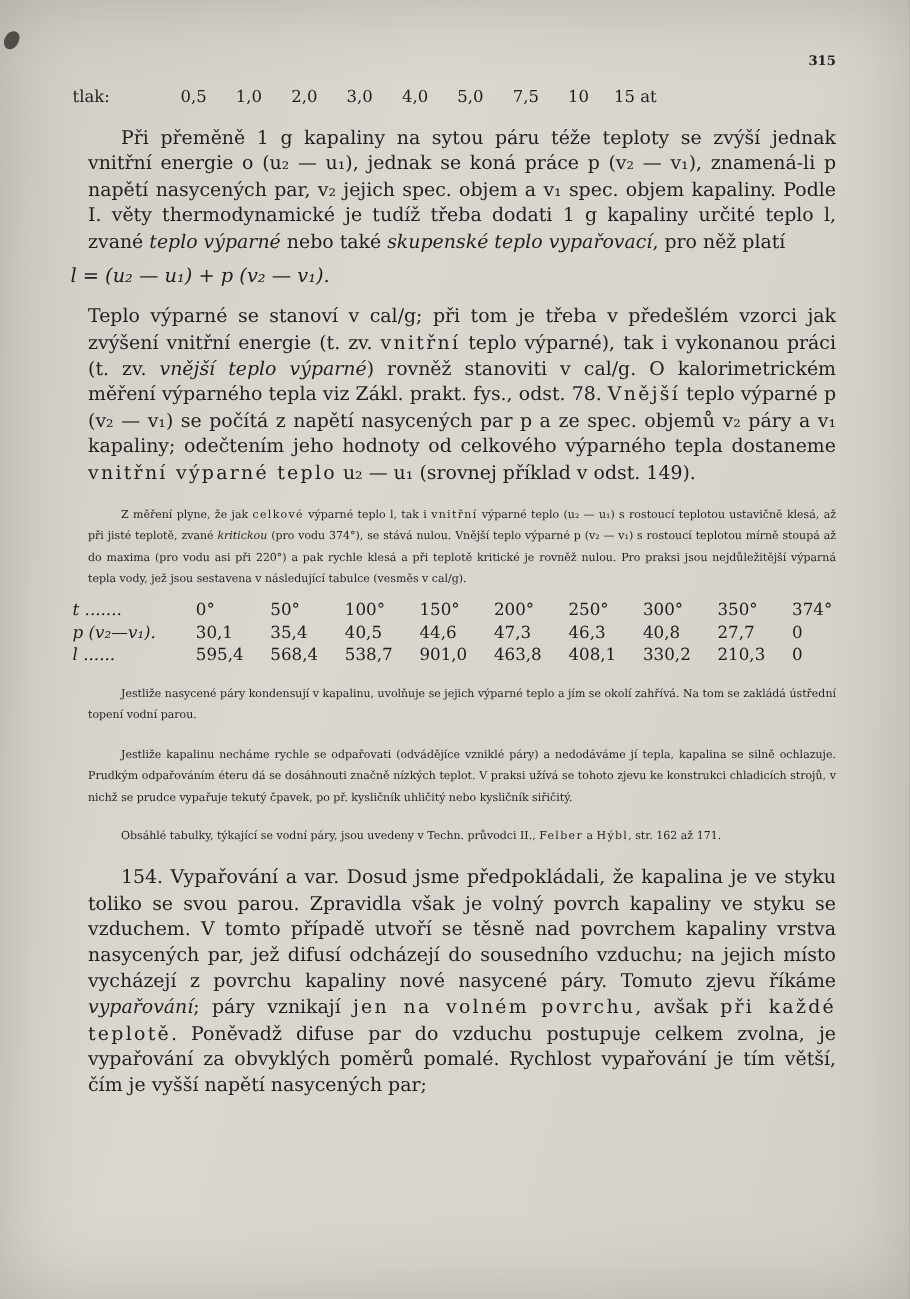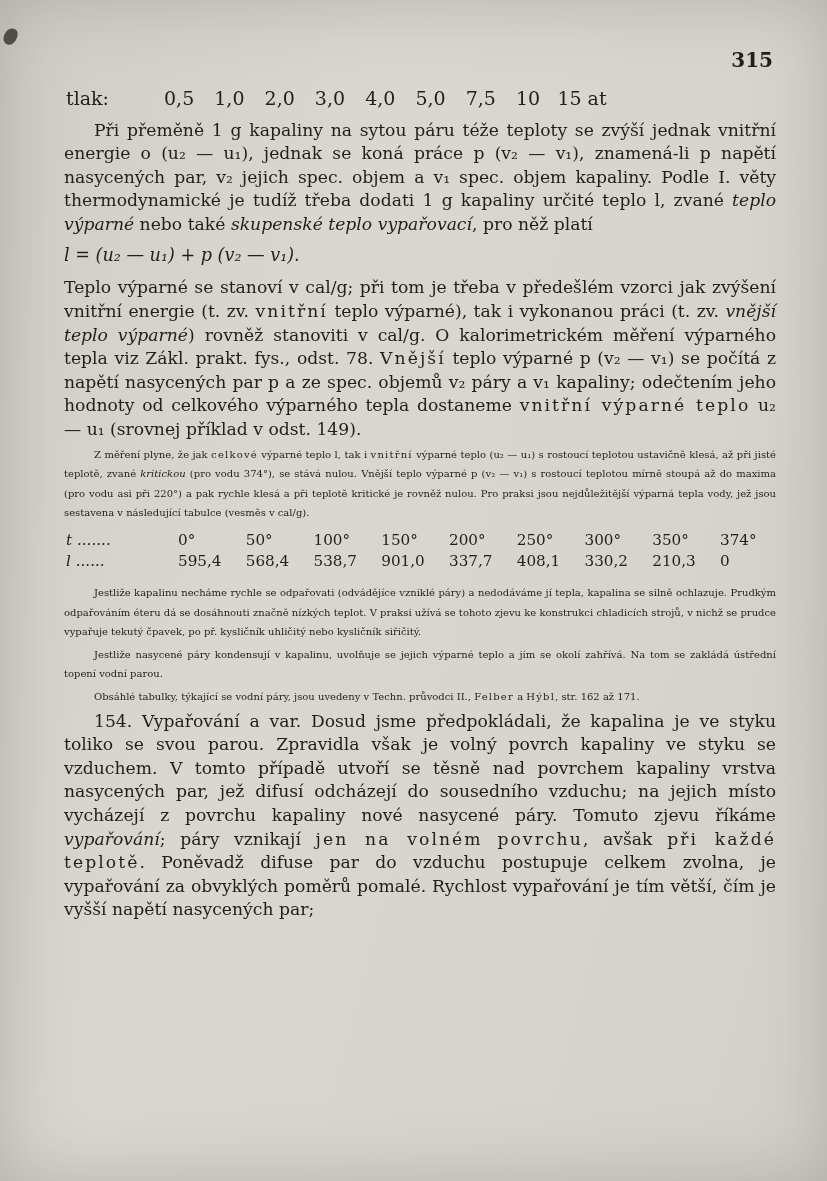--- a/index.html
+++ b/index.html
@@ -15,37 +15,37 @@
   }
   .speck {
     position:absolute; left:4px; top:28px; width:13px; height:17px;
     background:#34312c; border-radius:60% 40% 55% 45%;
     transform:rotate(18deg); opacity:.8;
   }
   .content {
     position:absolute; left:64px; top:48px; width:712px;
   }
   .page-number {
-    text-align:right; font-weight:700; font-size:20px; margin:0 3px 16px 0;
+    text-align:right; font-weight:700; font-size:12px; margin:0 16px 16px 0;
   }
-  p { margin:0; }
+  p { margin:16px; }
   .main { font-size:17.2px; line-height:23.6px; text-align:justify; margin-bottom:3px; }
   .small { font-size:10px; line-height:19.6px; text-align:justify; margin-bottom:3px; }
   .indent { text-indent:30px; }
   .it  { font-style:italic; }
   .bd  { font-weight:400; }
   .spc { letter-spacing:0.12em; }
   .equation {
     font-style:italic; font-size:17.6px;
     margin:9px 0 11px 0;
   }
   .data-table { border-collapse:collapse; }
   .data-table td { padding:0 2px; text-align:left; white-space:nowrap; }
   .data-table td.row-label { text-align:left; }
-  .pressure { width:80%; font-size:19px; line-height:20.5px; margin:0 0 10px 0; }
+  .pressure { width:80%; font-size:15px; line-height:20.5px; margin:0 0 10px 0; }
   .pressure td.row-label { width:94px; }
   .heat { width:100%; font-size:15.2px; line-height:20.5px; margin:7px 0 12px 0; }
   .heat td.row-label { width:108px; font-style:italic; }
 </style>
 </head>
 <body>
 
 <div class="page">
   <div class="speck"></div>
   <div class="content">
@@ -85,36 +85,48 @@
             <td>50°</td>
             <td>100°</td>
             <td>150°</td>
             <td>200°</td>
             <td>250°</td>
             <td>300°</td>
             <td>350°</td>
             <td>374°</td>
           </tr>
           <tr>
+            <td class="row-label">p (v₂—v₁).</td>
+            <td>30,1</td>
+            <td>35,4</td>
+            <td>40,5</td>
+            <td>44,6</td>
+            <td>47,3</td>
+            <td>46,3</td>
+            <td>40,8</td>
+            <td>27,7</td>
+            <td>0</td>
+          </tr>
+          <tr>
             <td class="row-label">l ......</td>
             <td>595,4</td>
             <td>568,4</td>
             <td>538,7</td>
             <td>901,0</td>
-            <td>337,7</td>
+            <td>463,8</td>
             <td>408,1</td>
             <td>330,2</td>
             <td>210,3</td>
             <td>0</td>
           </tr>
         </tbody>
       </table>
 
+    <p class="small indent"><span>Jestliže nasycené páry kondensují v kapalinu, uvolňuje se jejich výparné teplo a jím se okolí zahřívá. Na tom se zakládá ústřední topení vodní parou.</span></p>
+
     <p class="small indent"><span>Jestliže kapalinu necháme rychle se odpařovati (odvádějíce vzniklé páry) a nedodáváme jí tepla, kapalina se silně ochlazuje. Prudkým odpařováním éteru dá se dosáhnouti značně nízkých teplot. V praksi užívá se tohoto zjevu ke konstrukci chladicích strojů, v nichž se prudce vypařuje tekutý čpavek, po př. kysličník uhličitý nebo kysličník siřičitý.</span></p>
-
-    <p class="small indent"><span>Jestliže nasycené páry kondensují v kapalinu, uvolňuje se jejich výparné teplo a jím se okolí zahřívá. Na tom se zakládá ústřední topení vodní parou.</span></p>
 
     <p class="small indent"><span>Obsáhlé tabulky, týkající se vodní páry, jsou uvedeny v Techn. průvodci II., </span><span class="spc">Felber</span><span> a </span><span class="spc">Hýbl</span><span>, str. 162 až 171.</span></p>
 
     <p class="main indent"><span class="bd">154. Vypařování a var.</span><span> Dosud jsme předpokládali, že kapalina je ve styku toliko se svou parou. Zpravidla však je volný povrch kapaliny ve styku se vzduchem. V tomto případě utvoří se těsně nad povrchem kapaliny vrstva nasycených par, jež difusí odcházejí do sousedního vzduchu; na jejich místo vycházejí z povrchu kapaliny nové nasycené páry. Tomuto zjevu říkáme </span><span class="it">vypařování</span><span>; páry vznikají </span><span class="spc">jen na volném</span><span> </span><span class="spc">povrchu</span><span>, avšak </span><span class="spc">při každé teplotě</span><span>. Poněvadž difuse par do vzduchu postupuje celkem zvolna, je vypařování za obvyklých poměrů pomalé. Rychlost vypařování je tím větší, čím je vyšší napětí nasycených par;</span></p>
 
   </div>
 </div>
 
 </body></html>

